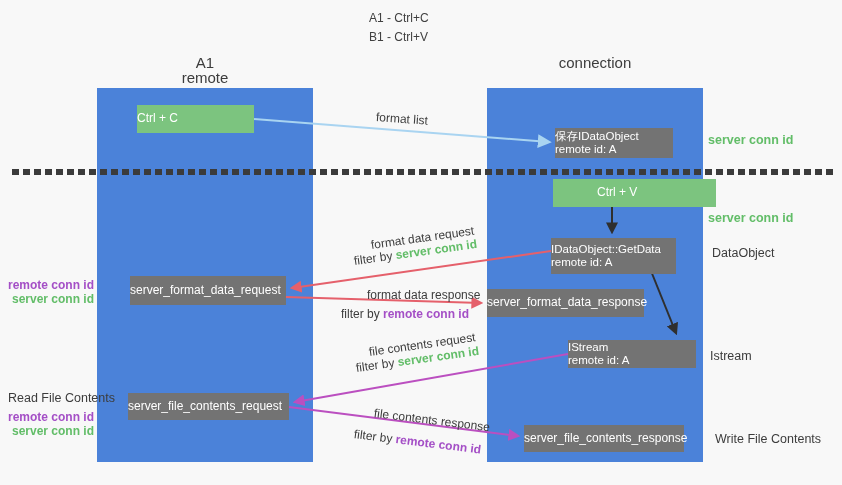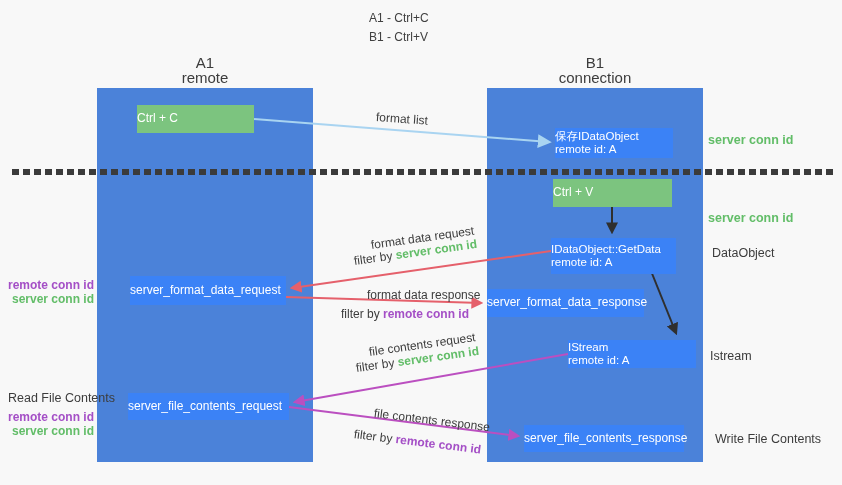--- a/index.html
+++ b/index.html
@@ -11,21 +11,21 @@
   }
   .abs{position:absolute;}
   .title{left:369px;top:9px;font-size:12px;line-height:19px;color:#404040;}
   .colhead{width:216px;text-align:center;font-size:15px;line-height:15px;color:#3c3c3c;}
   .lifeline{width:216px;top:88px;height:374px;background:#4b82d9;}
   .divider{left:12px;top:169px;width:822px;height:6px;
     background:repeating-linear-gradient(90deg,#3b3b3b 0 7px,transparent 7px 11px);}
   .box{display:flex;flex-direction:column;justify-content:center;align-items:flex-start;
     color:#fff;text-align:center;font-size:12px;line-height:13.5px;}
   .green{background:#7cc47f;}
-  .orange{background:#3b82f6;}
+  .orange{background:#737373;}
   .two{font-size:11.5px;}
   .note{font-size:12.5px;white-space:nowrap;}
   .g{color:#62bd68;font-weight:700;}
   .p{color:#a44fc6;font-weight:700;}
   .lbl{font-size:12px;white-space:nowrap;color:#3c3c3c;}
   .r-n8{transform:rotate(-8deg);transform-origin:0 50%;}
   .r-p7{transform:rotate(7deg);transform-origin:0 50%;}
   .r-p4{transform:rotate(4deg);transform-origin:0 50%;}
   .pairs{width:86px;text-align:right;font-size:12px;line-height:14px;}
   svg.overlay{position:absolute;left:0;top:0;}
@@ -38,21 +38,20 @@
   <div class="abs title">
     <div>A1 - Ctrl+C</div>
     <div>B1 - Ctrl+V</div>
   </div>
 
   <div class="abs colhead" style="left:97px;top:55px;">
     <div>A1</div>
     <div>remote</div>
   </div>
   <div class="abs colhead" style="left:487px;top:55px;">
-    <div>B1</div>
     <div>connection</div>
   </div>
 
   <div class="abs lifeline" style="left:97px;"></div>
   <div class="abs lifeline" style="left:487px;"></div>
 
   <svg class="overlay" width="842" height="485">
     <defs>
       <marker id="m-blue" viewBox="0 0 10 10" refX="8" refY="5" markerWidth="7" markerHeight="7" orient="auto-start-reverse">
         <path d="M0,0 L10,5 L0,10 z" fill="#a9d4f1"></path>
@@ -80,21 +79,21 @@
 
   <div class="abs box green" style="left:137px;top:105px;width:117px;height:28px;">
     <div>Ctrl + C</div>
   </div>
 
   <div class="abs box orange two" style="left:555px;top:128px;width:118px;height:30px;">
     <div>保存IDataObject</div>
     <div>remote id: A</div>
   </div>
 
-  <div class="abs box green" style="left:553px;top:179px;width:119px;height:28px;">
+  <div class="abs box green" style="left:553px;top:179px;width:119px;height:28px;padding-left:44px;">
     <div>Ctrl + V</div>
   </div>
 
   <div class="abs box orange two" style="left:551px;top:238px;width:125px;height:36px;">
     <div>IDataObject::GetData</div>
     <div>remote id: A</div>
   </div>
 
   <div class="abs box orange" style="left:487px;top:289px;width:157px;height:28px;">
     <div>server_format_data_response</div>

